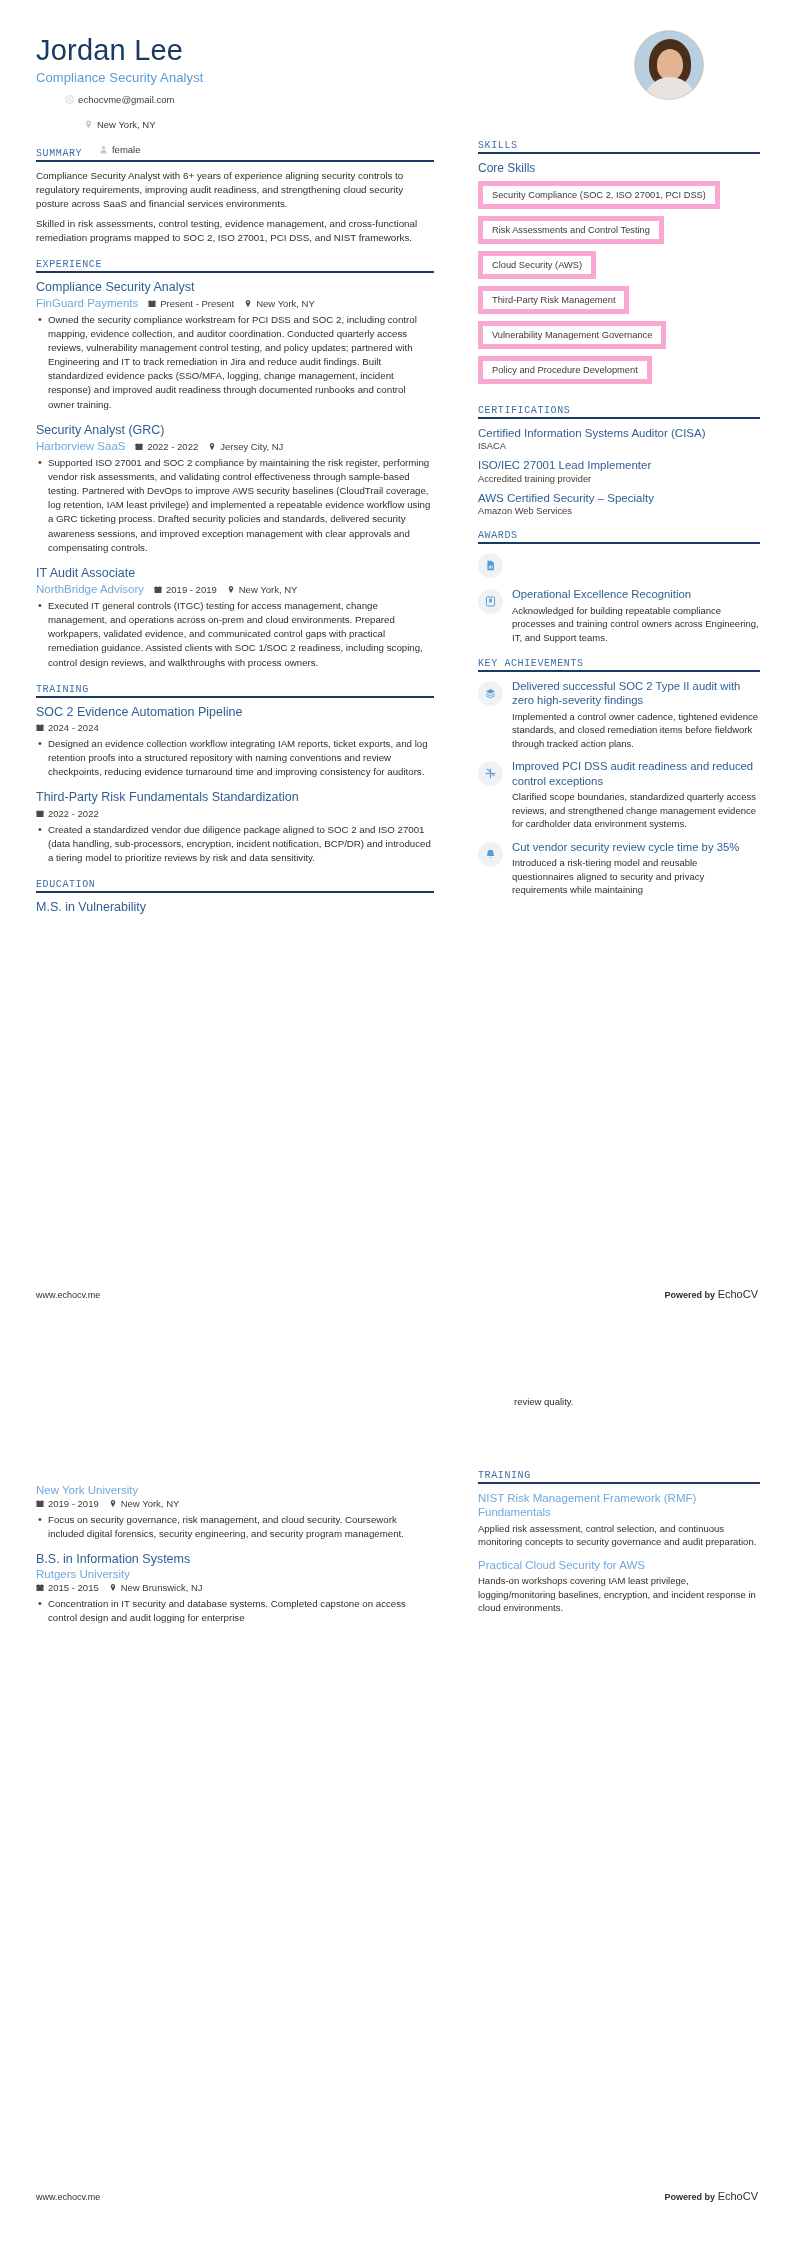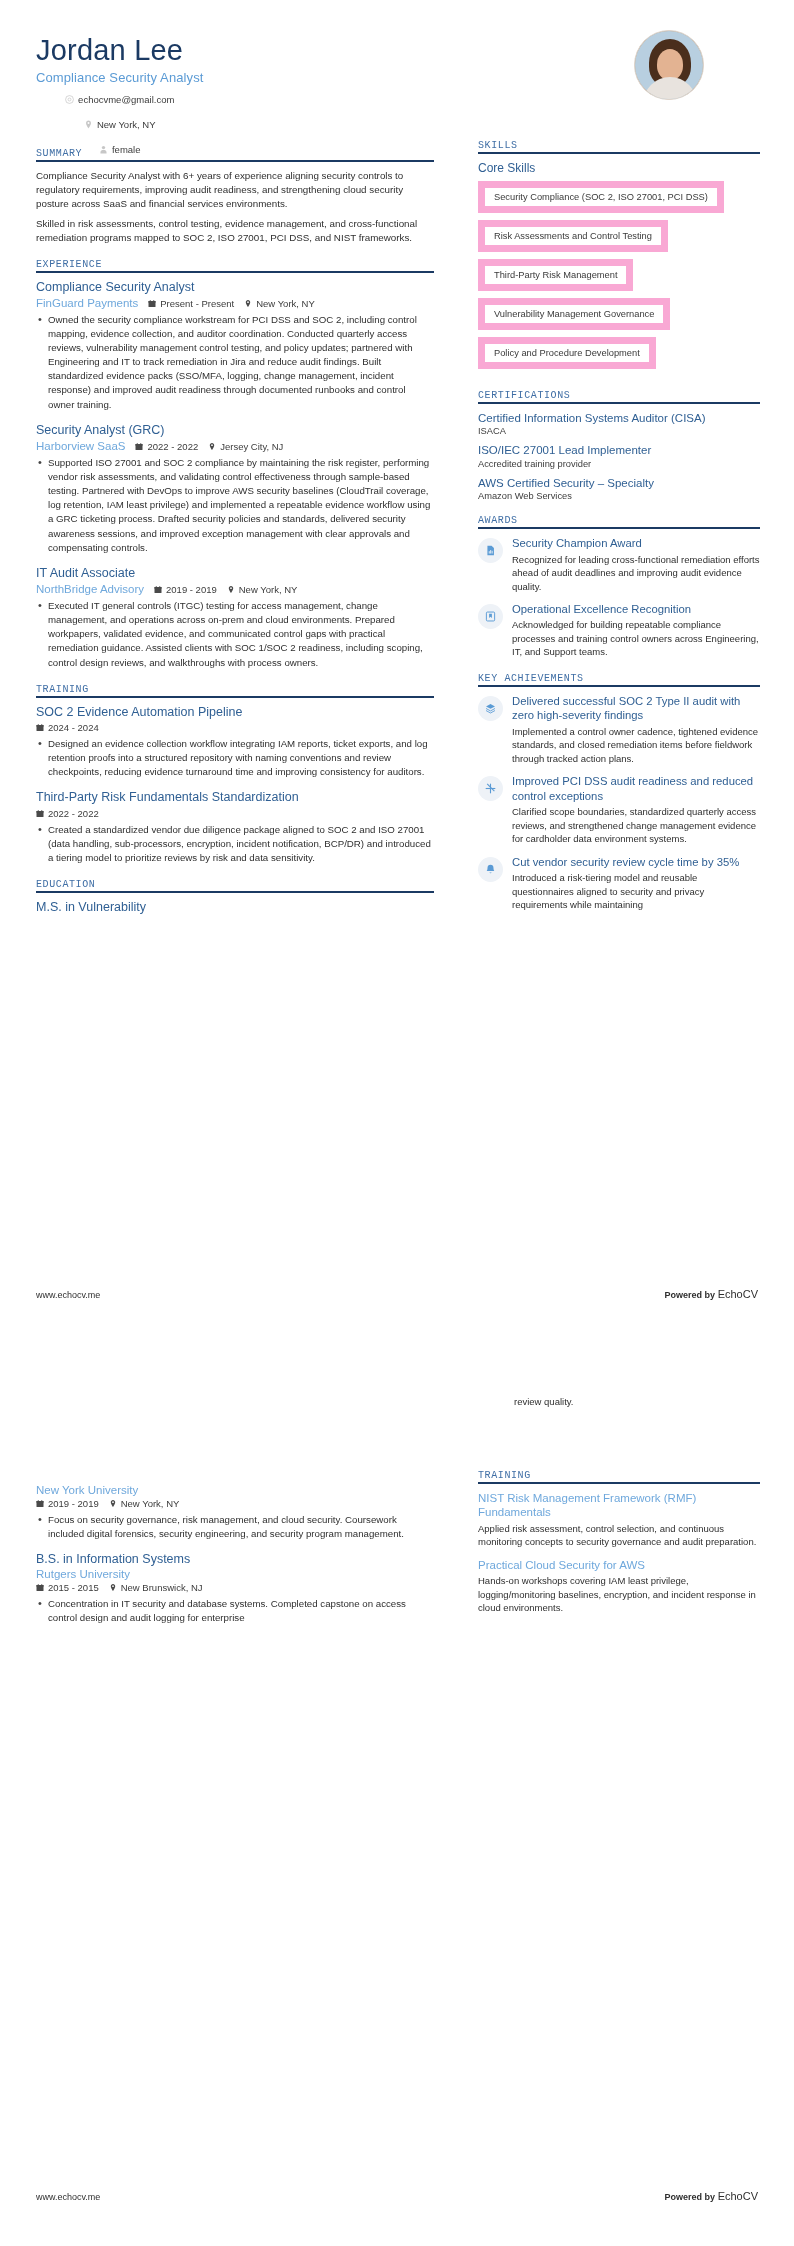--- a/index.html
+++ b/index.html
@@ -149,21 +149,21 @@
   }
 
   
   .skills-sub {
     font-size: 12px;
     color: #2f5f93;
     margin-bottom: 6px;
   }
   .skill-tag {
     display: inline-block;
-    border: 7px solid #f9a8d4;
+    border: 5px solid #f9a8d4;
     padding: 4px 9px;
     font-size: 9.3px;
     color: #3a3a3a;
     margin-bottom: 7px;
     background: #fff;
   }
 
   
   .cert { margin-bottom: 7px; }
   .cert-name {
@@ -444,20 +444,21 @@
 
   <div class="col-right">
 
     <div class="sec">
       <div class="sec-head">SKILLS</div>
       <div class="sec-rule"></div>
       <div class="skills-sub">Core Skills</div>
       <div>
         <div><span class="skill-tag">Security Compliance (SOC 2, ISO 27001, PCI DSS)</span></div>
         <div><span class="skill-tag">Risk Assessments and Control Testing</span></div>
+        <div><span class="skill-tag">Cloud Security (AWS)</span></div>
         <div><span class="skill-tag">Third-Party Risk Management</span></div>
         <div><span class="skill-tag">Vulnerability Management Governance</span></div>
         <div><span class="skill-tag">Policy and Procedure Development</span></div>
       </div>
     </div>
 
     <div class="sec">
       <div class="sec-head">CERTIFICATIONS</div>
       <div class="sec-rule"></div>
       <div class="cert">
@@ -479,24 +480,20 @@
       <div class="sec-rule"></div>
 
       <div class="award">
         <div class="award-ico">
           <svg viewBox="0 0 16 16">
               <path d="M3.5 1h6l3.5 3.5V15H3.5z"></path>
               <rect x="5.5" y="9" width="1.3" height="3.4" fill="#eef2f7"></rect>
               <rect x="7.6" y="7.4" width="1.3" height="5" fill="#eef2f7"></rect>
               <rect x="9.7" y="8.4" width="1.3" height="4" fill="#eef2f7"></rect>
             </svg>
-        </div>
-        <div class="award-body">
-          <div class="award-title">Security Champion Award</div>
-          <div class="award-desc">Recognized for leading cross-functional remediation efforts ahead of audit deadlines and improving audit evidence quality.</div>
         </div>
       </div>
 
       <div class="award">
         <div class="award-ico">
           <svg viewBox="0 0 16 16">
               <rect x="2" y="1.5" width="12" height="13" rx="1.6" fill="none" stroke="#5b9bd5" stroke-width="1.4"></rect>
               <path d="M6 4h4v6l-2-1.7L6 10z"></path>
             </svg>
         </div>

